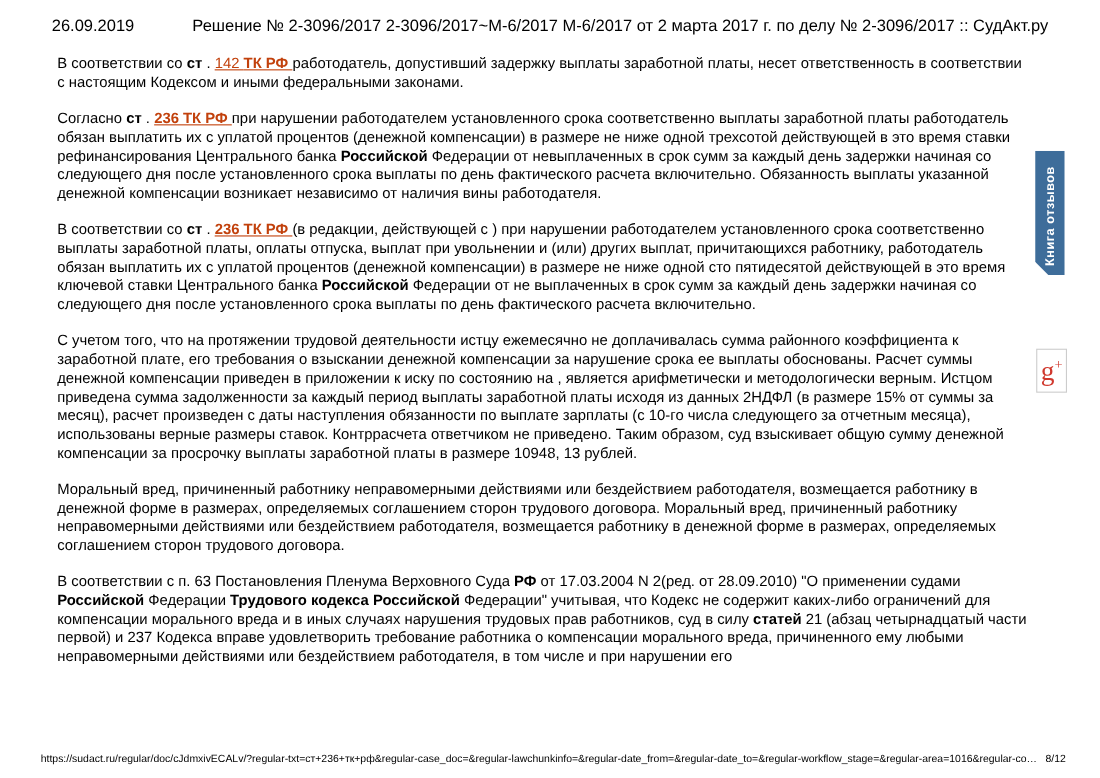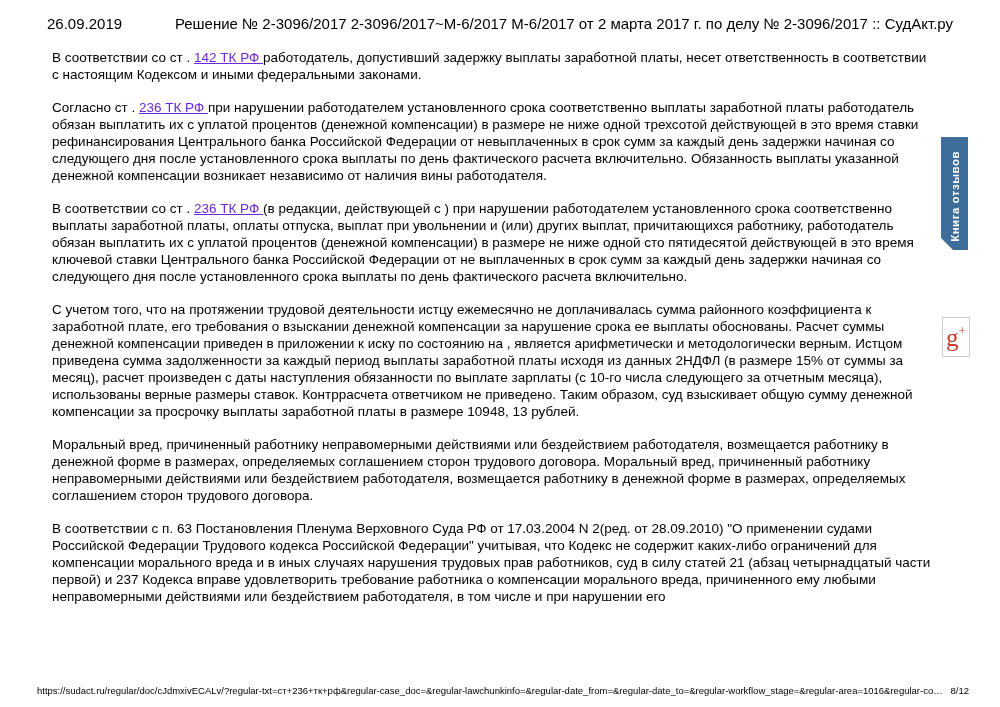--- a/index.html
+++ b/index.html
@@ -13,23 +13,23 @@
   .print-header{position:absolute;top:15px;left:47px;right:47px;height:14px;font-size:15px;color:#000;}
   .ph-date{position:absolute;left:0;top:0;}
   .ph-title{position:absolute;left:0;right:0;top:0;text-align:right;white-space:nowrap;}
   
   .doc{
     position:absolute;top:49px;left:52px;width:884px;
     font-size:13.5px;line-height:17px;color:#000;
     text-align:left;
   }
   .doc p{margin:0 0 16px 0;}
-  .b{font-weight:normal;}
-  a.law-link{color:#6d28d9;text-decoration:underline;cursor:pointer;}
-  a.law-link.b{font-weight:normal;margin-top:16px;}
+  .b{font-weight:bold;}
+  a.law-link{color:#c2410c;text-decoration:underline;cursor:pointer;}
+  a.law-link.b{font-weight:bold;margin-top:16px;}
   
   .feedback-tab{
     position:absolute;left:941px;top:137px;width:27px;height:113px;
     background:#3e6d9a;
     clip-path:polygon(0 0,100% 0,100% 100%,12px 100%,0 calc(100% - 12px));
     display:flex;align-items:center;justify-content:center;
     cursor:pointer;
   }
   .feedback-tab span{
     writing-mode:vertical-rl;transform:rotate(180deg);

